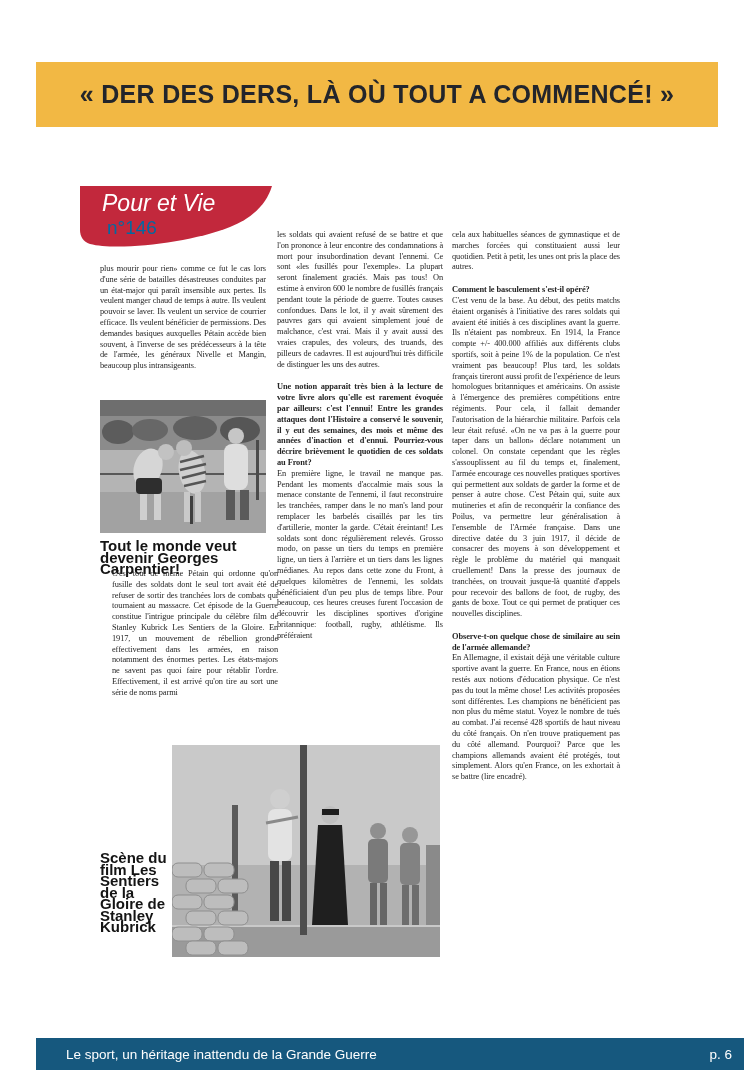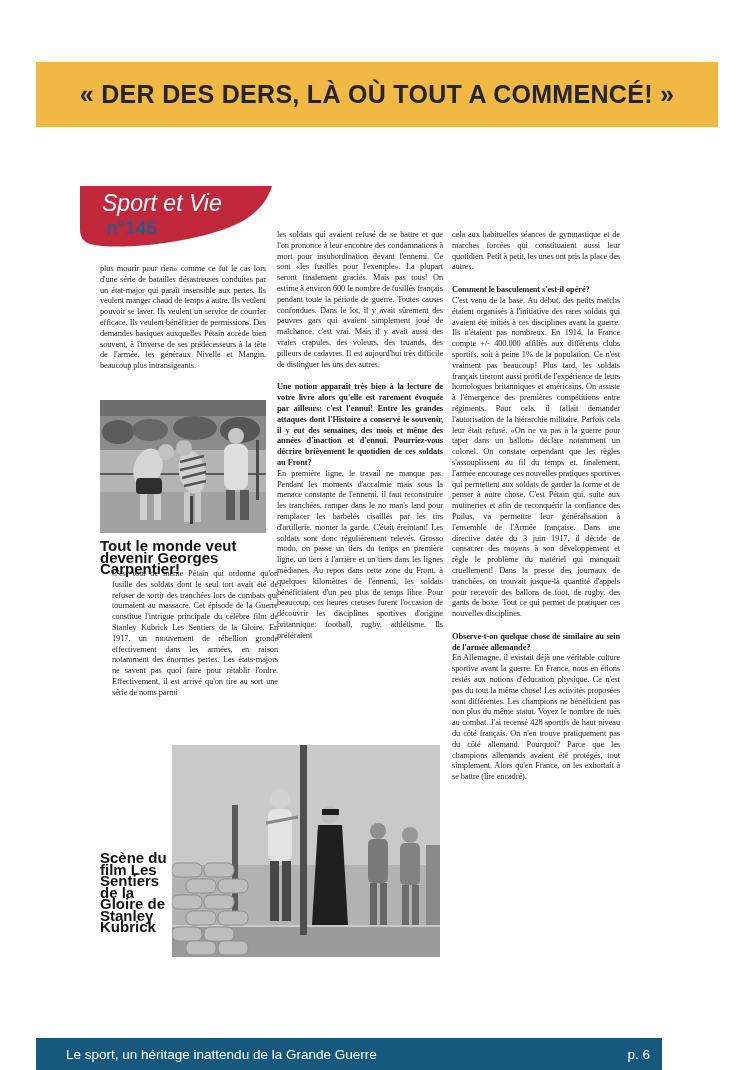--- a/index.html
+++ b/index.html
@@ -42,41 +42,41 @@
   
   .photo{position:absolute;overflow:hidden;background:#b9b9b9;}
   .photo svg{display:block;}
   .caption{
     position:absolute;font-family:"Liberation Sans",sans-serif;
     font-weight:700;font-size:15px;line-height:11.5px;color:#141414;
     letter-spacing:0;text-align:left;
   }
   
   .footer{
-    position:absolute;left:36px;top:1038px;width:626px;height:32px;
+    position:absolute;left:36px;top:1038px;width:708px;height:32px;
     background:var(--footer-bg,#16587E);
     display:flex;align-items:center;justify-content:space-between;
     padding:0 12px 0 30px;box-sizing:border-box;
     font-family:"Liberation Sans",sans-serif;color:#fff;font-size:13.5px;
   }
 </style>
 </head>
 <body>
 
 <div class="page">
 
   <div class="banner">
     <h1>« DER DES DERS, LÀ OÙ TOUT A COMMENCÉ! »</h1>
   </div>
 
   <div class="ribbon">
     <svg width="192" height="66" viewBox="0 0 192 66">
       <path d="M0,0 H192 C186,20 170,33 150,41 C110,57 38,65 10,58 C3,56 0,50 0,44 Z" fill="#C2283C"></path>
     </svg>
-    <div class="mag">Sport et Vie</div>
+    <div class="mag">Pour et Vie</div>
     <div class="iss">n°146</div>
   </div>
 
   <div class="block" style="left:100px;top:252px;width:166px;max-height:146px;overflow:hidden;">
     <p><span class="seg-i">plus mourir pour rien»</span><span> comme ce fut le cas lors d'une série de batailles désastreuses conduites par un état-major qui paraît insensible aux pertes. Ils veulent manger chaud de temps à autre. Ils veulent pouvoir se laver. Ils veulent un service de courrier efficace. Ils veulent bénéficier de permissions. Des demandes basiques auxquelles Pétain accède bien souvent, à l'inverse de ses prédécesseurs à la tête de l'armée, les généraux Nivelle et Mangin, beaucoup plus intransigeants.</span></p>
   </div>
 
   <div class="photo" style="left:100px;top:400px;width:166px;height:133px;">
     <svg width="166" height="133" viewBox="0 0 166 133">
       <rect width="166" height="133" fill="#b4b4b4"></rect>

